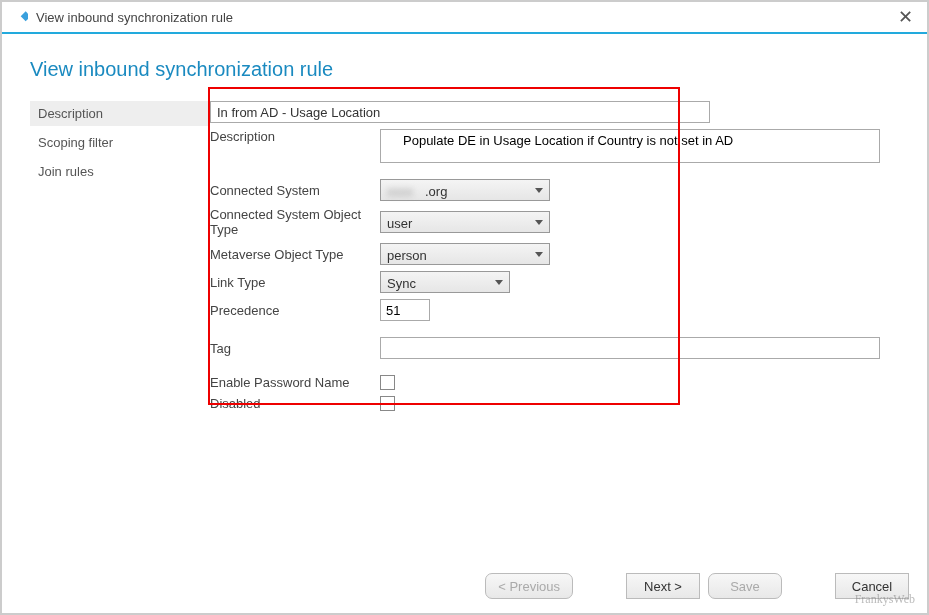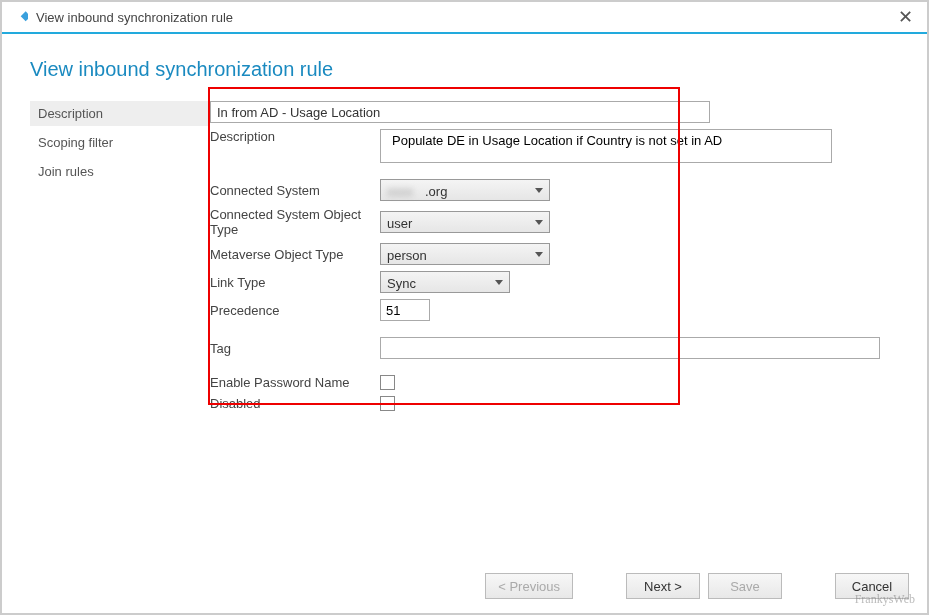--- a/index.html
+++ b/index.html
@@ -98,24 +98,24 @@
       padding: 3px 6px;
       font-size: 13px;
       background: #fff;
       color: #333;
       font-family: inherit;
       width: 500px;
       height: 22px;
     }
     .input-textarea {
       border: 1px solid #aaa;
-      padding: 3px 11px;
+      padding: 3px 22px;
       font-size: 13px;
       height: 34px;
-      width: 452px;
+      width: 500px;
       resize: none;
       font-family: inherit;
     }
     .select {
       border: 1px solid #999;
       background: linear-gradient(#f4f4f4, #e6e6e6);
       padding: 4px 22px 2px 6px;
       font-size: 13px;
       height: 22px;
       position: relative;
@@ -168,20 +168,21 @@
       align-items: center;
       justify-content: center;
     }
     .btn.enabled {
       color: #333;
       cursor: pointer;
       margin-left: 45px;
     }
     .btn.disabled {
       color: #aaa;
+      border-radius: 7px;
     }
     .watermark {
       position: absolute;
       bottom: 6px;
       right: 12px;
       color: rgba(120,120,120,0.5);
       font-size: 12px;
       font-family: Georgia, serif;
       pointer-events: none;
       z-index: 20;

